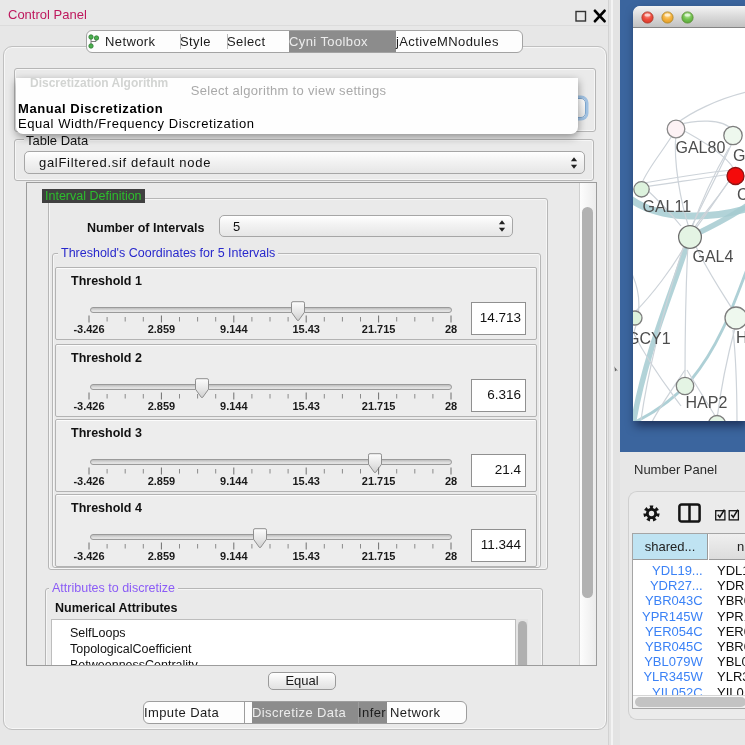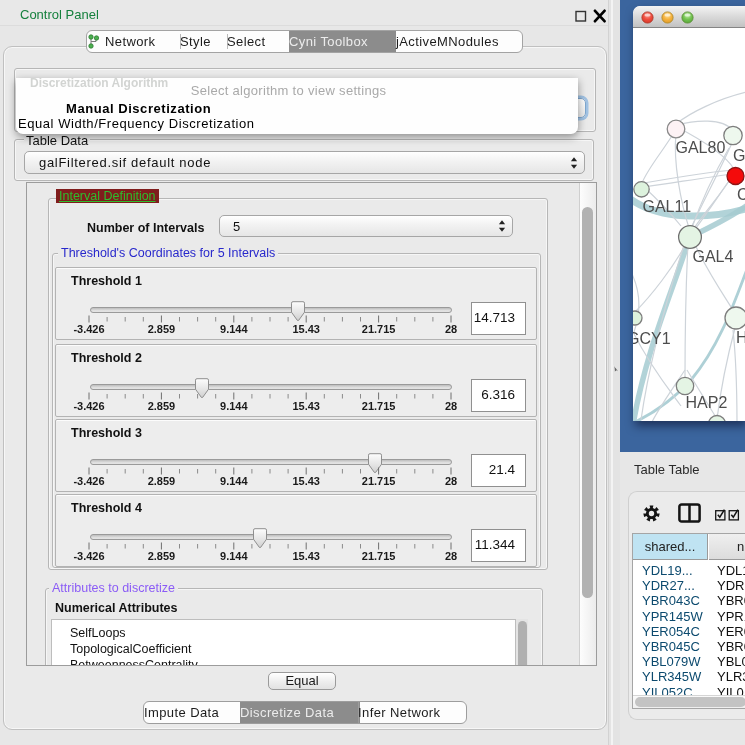--- a/index.html
+++ b/index.html
@@ -13,31 +13,31 @@
 }
 .combo .arrows { position:absolute; right:6px; top:50%; transform:translateY(-50%); width:8px; }
 .grp { border:1px solid #b6b6b6; border-radius:3px; box-shadow:inset 0 0 0 1px rgba(255,255,255,.55); }
 .grplabel { position:absolute; top:-7px; background:#eaeaea; padding:0 3px; font-size:12.5px; line-height:14px; }
 .seg { position:absolute; top:0; bottom:0; display:flex; align-items:center; justify-content:flex-start; font-size:13px; color:#1c1c1c; letter-spacing:0.4px; }
 .seg.dark { background:#8c8c8c; color:#ececec; }
 .sep { position:absolute; top:3px; bottom:3px; width:1px; background:#b9b9b9; }
 .trow { position:absolute; left:55px; width:482px; height:73px; background:#ededed; border:1px solid #b3b3b3; border-radius:2px; box-shadow:inset 0 1px 0 rgba(255,255,255,.8); }
 .trow b { position:absolute; left:15px; top:6px; font-size:12.5px; color:#111; }
 .track { position:absolute; left:34px; top:39px; width:362px; height:6px; border-radius:3px; background:linear-gradient(#bdbdbd,#dedede 60%,#e4e4e4); border:1px solid #9a9a9a; }
-.vbox { position:absolute; left:415px; top:34px; width:55px; height:33px; background:#fff; border:1.5px solid #909090; font-size:13.5px; color:#111; text-align:right; line-height:29px; padding-right:10px; }
+.vbox { position:absolute; left:415px; top:34px; width:55px; height:33px; background:#fff; border:1.5px solid #909090; font-size:13.5px; color:#111; text-align:right; line-height:29px; padding-right:4px; }
 .tlabels { position:absolute; top:55px; left:0; width:100%; font-size:11px; font-weight:bold; color:#1a1a1a; }
 .tlabels span { position:absolute; transform:translateX(-50%); }
 </style>
 </head>
 <body>
 
 <div class="abs" style="left:0;top:0;width:620px;height:745px;background:#e7e7e7;"></div>
 
 <div class="abs" style="left:0;top:0;width:620px;height:26px;background:#e8e8e8;border-bottom:1px solid #dcdcdc;"></div>
-<div class="abs" style="left:20px;top:7px;font-size:13px;color:#15803d;">Control Panel</div>
+<div class="abs" style="left:8px;top:7px;font-size:13px;color:#be185d;">Control Panel</div>
 
 <svg class="abs" style="left:574px;top:9px;" width="34" height="15" viewBox="0 0 34 15">
   <rect x="2" y="2.5" width="9.5" height="9.5" fill="none" stroke="#333" stroke-width="1.4"></rect>
   <path d="M21 1.8 L30.5 12.2 M30.5 1.8 L21 12.2" stroke="#000" stroke-width="2.7" stroke-linecap="round" fill="none"></path>
 </svg>
 
 <div class="abs" style="left:3px;top:46px;width:604px;height:684px;background:#eaeaea;border:1.5px solid #c0c0c0;border-radius:9px;box-shadow:inset 0 0 0 1px rgba(255,255,255,.6);"></div>
 
 <div class="abs" style="left:86px;top:30px;width:437px;height:23px;background:#fdfdfd;border:1px solid #a3a3a3;border-radius:6px;overflow:hidden;">
   <div class="seg" style="left:0;width:93px;">
@@ -56,40 +56,40 @@
   <div class="seg" style="left:309px;width:128px;">jActiveMNodules</div>
 </div>
 
 <div class="abs grp" style="left:14px;top:68px;width:582px;height:64px;background:#eaeaea;"></div>
 
 <div class="abs" style="left:430px;top:98px;width:156px;height:20px;border-radius:5px;background:linear-gradient(#fff,#e9e9e9);border:1px solid #7ea7cf;box-shadow:0 0 0 2.5px rgba(100,160,220,.55);"></div>
 
 <div class="abs" style="left:16px;top:78px;width:562px;height:56px;background:#fefefe;border-radius:0 0 7px 7px;box-shadow:0 3px 8px rgba(0,0,0,.4);z-index:2;"></div>
 <div class="abs" style="left:30px;top:76px;font-size:12px;font-weight:bold;color:#d2d4d2;z-index:3;">Discretization Algorithm</div>
 <div class="abs" style="left:16px;top:83px;width:545px;text-align:center;font-size:13px;color:#a9a9a9;letter-spacing:0.3px;z-index:3;">Select algorithm to view settings</div>
-<div class="abs" style="left:18px;top:101px;font-size:13px;font-weight:bold;color:#000;letter-spacing:0.55px;z-index:3;margin-left:48px;">Manual Discretization</div>
+<div class="abs" style="left:18px;top:101px;font-size:13px;font-weight:bold;color:#000;letter-spacing:0.55px;z-index:3;">Manual Discretization</div>
 <div class="abs" style="left:18px;top:116px;font-size:13px;color:#000;letter-spacing:0.55px;z-index:3;">Equal Width/Frequency Discretization</div>
 
 <div class="abs grp" style="left:14px;top:139px;width:580px;height:42px;background:#eaeaea;"></div>
 <div class="abs" style="left:24px;top:133px;font-size:13px;color:#111;background:#eaeaea;padding:0 2px;z-index:0;">Table Data</div>
 <div class="abs combo" style="left:24px;top:151px;width:561px;height:23px;">
   <span style="position:absolute;left:14px;top:3px;letter-spacing:0.7px;">galFiltered.sif default node</span>
   <svg class="arrows" width="9" height="14" viewBox="0 0 9 14">
       <path d="M4.5 0.5 L8 5 H1 Z" fill="#222"></path>
       <path d="M4.5 13.5 L1 9 H8 Z" fill="#222"></path>
     </svg>
 </div>
 
 <div class="abs" style="left:26px;top:182px;width:571px;height:484px;background:#eaeaea;border:1px solid #9c9c9c;"></div>
 
 <div class="abs" style="left:579px;top:183px;width:17px;height:482px;background:linear-gradient(90deg,#fdfdfd,#ececec);border-left:1px solid #cfcfcf;"></div>
 <div class="abs" style="left:581.5px;top:207px;width:11px;height:391px;background:#b2b2b2;border-radius:6px;"></div>
 
 <div class="abs grp" style="left:48px;top:198px;width:500px;height:372px;"></div>
-<div class="abs grplabel" style="left:56px;top:189px;color:#2dbe2d;background:#7f1d1d;text-decoration:underline;">Interval Definition</div>
+<div class="abs grplabel" style="left:42px;top:189px;color:#2dbe2d;background:#404040;">Interval Definition</div>
 <div class="abs" style="left:87px;top:221px;font-size:12.5px;font-weight:bold;color:#111;text-align:right;">Number of Intervals</div>
 <div class="abs combo" style="left:219px;top:215px;width:294px;height:22px;">
   <span style="position:absolute;left:13px;top:3px;">5</span>
   <svg class="arrows" width="9" height="14" viewBox="0 0 9 14">
       <path d="M4.5 0.5 L8 5 H1 Z" fill="#222"></path>
       <path d="M4.5 13.5 L1 9 H8 Z" fill="#222"></path>
     </svg>
 </div>
 
 <div class="abs grp" style="left:52px;top:253px;width:489px;height:315px;"></div>
@@ -287,21 +287,21 @@
   <div class="abs" style="left:44px;top:442px;font-size:12.5px;color:#111;line-height:16px;">SelfLoops<br>TopologicalCoefficient<br>BetweennessCentrality</div>
   <div class="abs" style="left:490px;top:436px;width:12px;height:60px;background:#e4e4e4;"></div>
   <div class="abs" style="left:491.5px;top:438px;width:9px;height:70px;background:#b0b0b0;border-radius:5px;"></div>
 </div>
 
 <div class="abs" style="left:268px;top:672px;width:68px;height:18px;background:linear-gradient(#ffffff,#ececec 60%,#e2e2e2);border:1px solid #9a9a9a;border-radius:5px;font-size:13px;color:#1a1a1a;text-align:center;line-height:16px;">Equal</div>
 
 <div class="abs" style="left:143px;top:701px;width:324px;height:22.5px;background:#fdfdfd;border:1px solid #9d9d9d;border-radius:6px;overflow:hidden;">
   <div class="seg" style="left:0;width:100px;">Impute Data</div>
   <div class="sep" style="left:100px;top:0;bottom:0;background:#9d9d9d;"></div>
-    <div class="seg dark" style="left:96px;width:120px;">Discretize Data</div>
+    <div class="seg dark" style="left:108px;width:135px;">Discretize Data</div>
     <div class="sep" style="left:214px;top:0;bottom:0;background:#9d9d9d;"></div>
   <div class="seg" style="left:214px;width:110px;">Infer Network</div>
 </div>
 
 <div class="abs" style="left:608px;top:0;width:12px;height:745px;background:#e3e3e3;border-left:1px solid #d2d2d2;"></div>
 <div class="abs" style="left:611px;top:0;width:2px;height:745px;background:#f3f3f3;"></div>
 
 <svg class="abs" style="left:611px;top:364px;" width="10" height="12" viewBox="0 0 10 12">
   <path d="M3 1.5 L3.6 8.5 L5.1 6.7 L7.6 7.5 Z" fill="#666" stroke="#fafafa" stroke-width="0.6"></path>
 </svg>
@@ -390,42 +390,42 @@
       <text x="9.5" y="183.5">GAL11</text>
       <text x="59.5" y="234">GAL4</text>
       <text x="-6" y="316">GCY1</text>
       <text x="103" y="315">H</text>
       <text x="52.5" y="379.5">HAP2</text>
     </g>
   </svg>
 </div>
 
 <div class="abs" style="left:620px;top:452px;width:125px;height:293px;background:#e7e7e7;"></div>
-<div class="abs" style="left:634px;top:462px;font-size:13px;color:#2a2a2a;">Table Table</div>
+<div class="abs" style="left:634px;top:462px;font-size:13px;color:#2a2a2a;">Number Panel</div>
 
 <div class="abs" style="left:628px;top:491px;width:120px;height:229px;background:#ebebeb;border:1.5px solid #cfcfcf;border-radius:9px 0 0 9px;border-right:none;"></div>
 
 <svg class="abs" style="left:643px;top:505px;" width="17" height="17" viewBox="0 0 17 17">
   <path fill="#141414" fill-rule="evenodd" d="M6.60 0.52 L10.40 0.52 L9.80 3.05 L11.95 4.09 L13.55 2.04 L15.92 5.01 L13.57 6.12 L14.10 8.45 L16.70 8.43 L15.86 12.12 L13.52 10.98 L12.03 12.85 L13.67 14.86 L10.25 16.51 L9.69 13.97 L7.30 13.97 L6.75 16.51 L3.33 14.86 L4.96 12.84 L3.48 10.97 L1.14 12.12 L0.30 8.43 L2.90 8.44 L3.43 6.12 L1.08 5.01 L3.45 2.04 L5.05 4.09 L7.20 3.05 Z M11.2 8.5 A2.7 2.7 0 1 0 5.8 8.5 A2.7 2.7 0 1 0 11.2 8.5 Z"></path>
 </svg>
 <svg class="abs" style="left:678px;top:503px;" width="23" height="20" viewBox="0 0 23 20">
   <rect x="1.4" y="1.4" width="20.2" height="17.2" rx="2.2" fill="none" stroke="#141414" stroke-width="2.5"></rect>
   <line x1="11.5" y1="1.6" x2="11.5" y2="18.4" stroke="#141414" stroke-width="2.5"></line>
 </svg>
 <svg class="abs" style="left:715px;top:508px;" width="26" height="13" viewBox="0 0 26 13">
   <rect x="0.7" y="2.7" width="9.2" height="9.2" fill="none" stroke="#141414" stroke-width="1.3"></rect>
   <path d="M2.8 6.8 l2 2.4 L9.4 1.6" fill="none" stroke="#141414" stroke-width="1.5"></path>
   <rect x="14.2" y="2.7" width="9.2" height="9.2" fill="none" stroke="#141414" stroke-width="1.3"></rect>
   <path d="M16.3 6.8 l2 2.4 L22.9 1.6" fill="none" stroke="#141414" stroke-width="1.5"></path>
 </svg>
 
 <div class="abs" style="left:632px;top:533px;width:113px;height:176px;background:#fff;border:1px solid #a5a5a5;border-right:none;overflow:hidden;">
   <div class="abs" style="left:0;top:0;width:75px;height:26px;background:#bfe3f2;border-right:1px solid #9a9a9a;border-bottom:1px solid #9a9a9a;font-size:13px;color:#222;text-align:center;line-height:26px;">shared...</div>
   <div class="abs" style="left:76px;top:0;width:37px;height:26px;background:linear-gradient(#efefef,#dcdcdc);border-bottom:1px solid #9a9a9a;font-size:13px;color:#222;padding-left:28px;line-height:26px;">n</div>
-  <div class="abs" style="left:9px;top:29px;font-size:13px;color:#0c4a6e;line-height:15.2px;white-space:pre;">YDL19...
+  <div class="abs" style="left:9px;top:29px;font-size:13px;color:#3b82f6;line-height:15.2px;white-space:pre;text-align:right;">YDL19...
 YDR27...
 YBR043C
 YPR145W
 YER054C
 YBR045C
 YBL079W
 YLR345W
 YIL052C</div>
   <div class="abs" style="left:84px;top:29px;font-size:13px;color:#111;line-height:15.2px;white-space:pre;">YDL1
 YDR2

